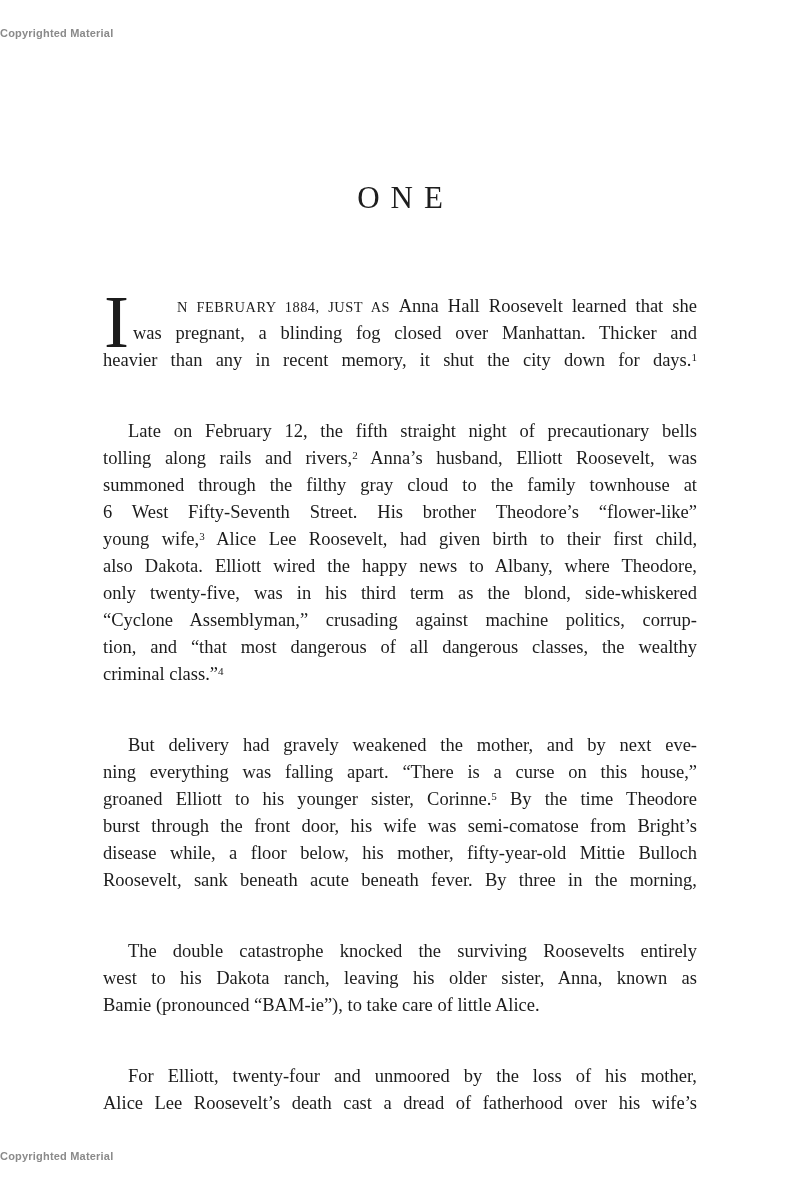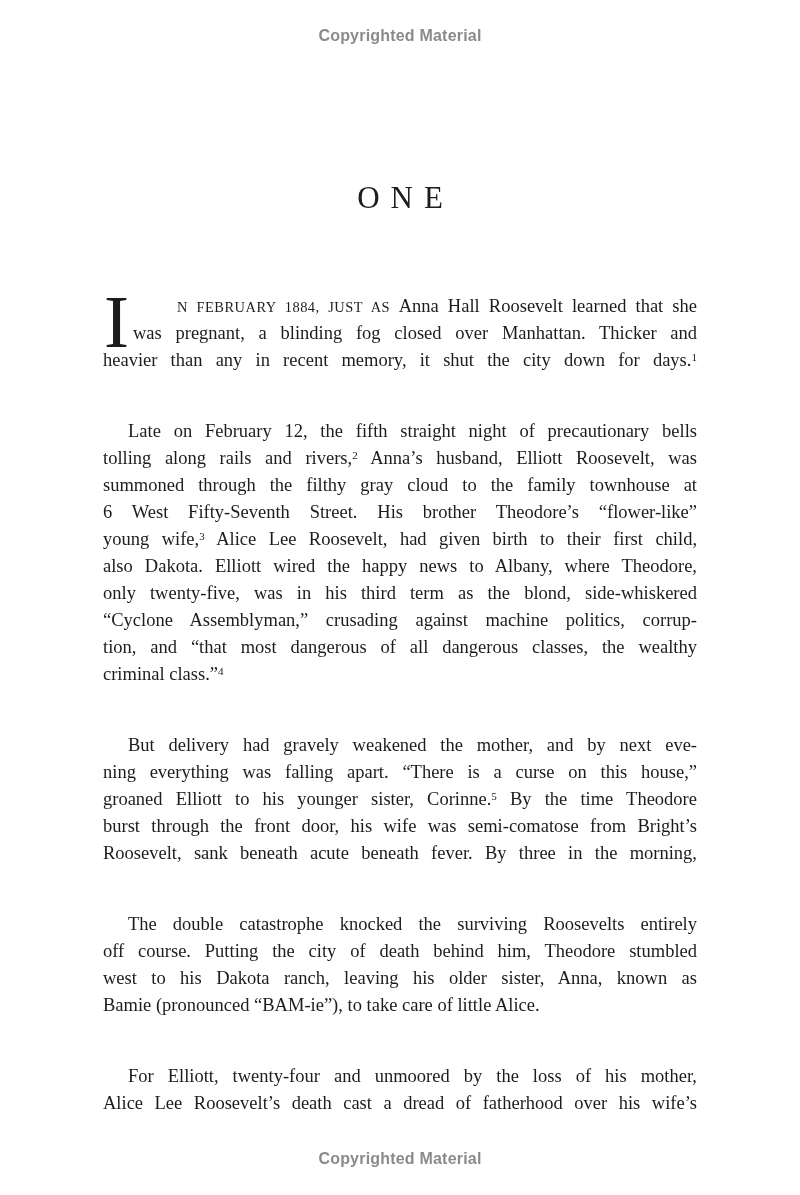--- a/index.html
+++ b/index.html
@@ -7,24 +7,24 @@
     position: relative;
     width: 800px;
     height: 1195px;
     background: #ffffff;
     overflow: hidden;
   }
   .watermark {
     position: absolute;
     left: 0;
     width: 100%;
-    text-align: center;
+    text-align: left;
     font-family: "Liberation Sans", "DejaVu Sans", sans-serif;
     font-weight: 700;
-    font-size: 16px;
+    font-size: 11px;
     letter-spacing: 0.2px;
     color: #8a8a8a;
   }
   .watermark.top { top: 27px; }
   .watermark.bottom { top: 1150px; }
   .chapter {
     position: absolute;
     top: 180px;
     left: 0;
     width: 100%;
@@ -97,25 +97,25 @@
         <div class="line"><span>only twenty-five, was in his third term as the blond, side-whiskered</span></div>
         <div class="line"><span>“Cyclone Assemblyman,” crusading against machine politics, corrup-</span></div>
         <div class="line"><span>tion, and “that most dangerous of all dangerous classes, the wealthy</span></div>
         <div class="line last"><span>criminal class.”</span><span class="sup">4</span></div>
       </div>
       <div class="para">
         <div class="line indent"><span>But delivery had gravely weakened the mother, and by next eve-</span></div>
         <div class="line"><span>ning everything was falling apart. “There is a curse on this house,”</span></div>
         <div class="line"><span>groaned Elliott to his younger sister, Corinne.</span><span class="sup">5</span><span> By the time Theodore</span></div>
         <div class="line"><span>burst through the front door, his wife was semi-comatose from Bright’s</span></div>
+        <div class="line"><span>disease while, a floor below, his mother, fifty-year-old Mittie Bulloch</span></div>
         <div class="line"><span>Roosevelt, sank beneath acute beneath fever. By three in the morning,</span></div>
       </div>
       <div class="para">
         <div class="line indent"><span>The double catastrophe knocked the surviving Roosevelts entirely</span></div>
-        <div class="line"><span>off course. Putting the city of death behind him, Theodore stumbled</span></div>
         <div class="line"><span>west to his Dakota ranch, leaving his older sister, Anna, known as</span></div>
         <div class="line last"><span>Bamie (pronounced “BAM-ie”), to take care of little Alice.</span></div>
       </div>
       <div class="para">
         <div class="line indent"><span>For Elliott, twenty-four and unmoored by the loss of his mother,</span></div>
         <div class="line"><span>Alice Lee Roosevelt’s death cast a dread of fatherhood over his wife’s</span></div>
       </div>
     </div>
 
   <div class="watermark bottom">Copyrighted Material</div>

